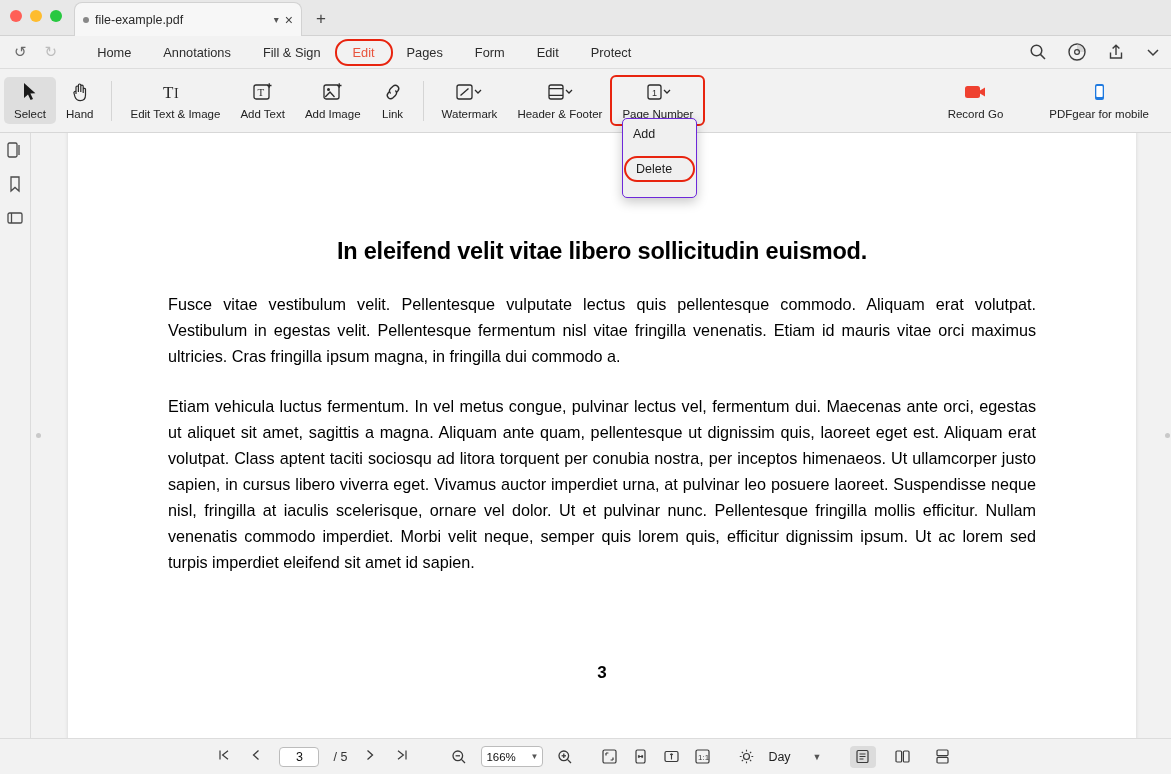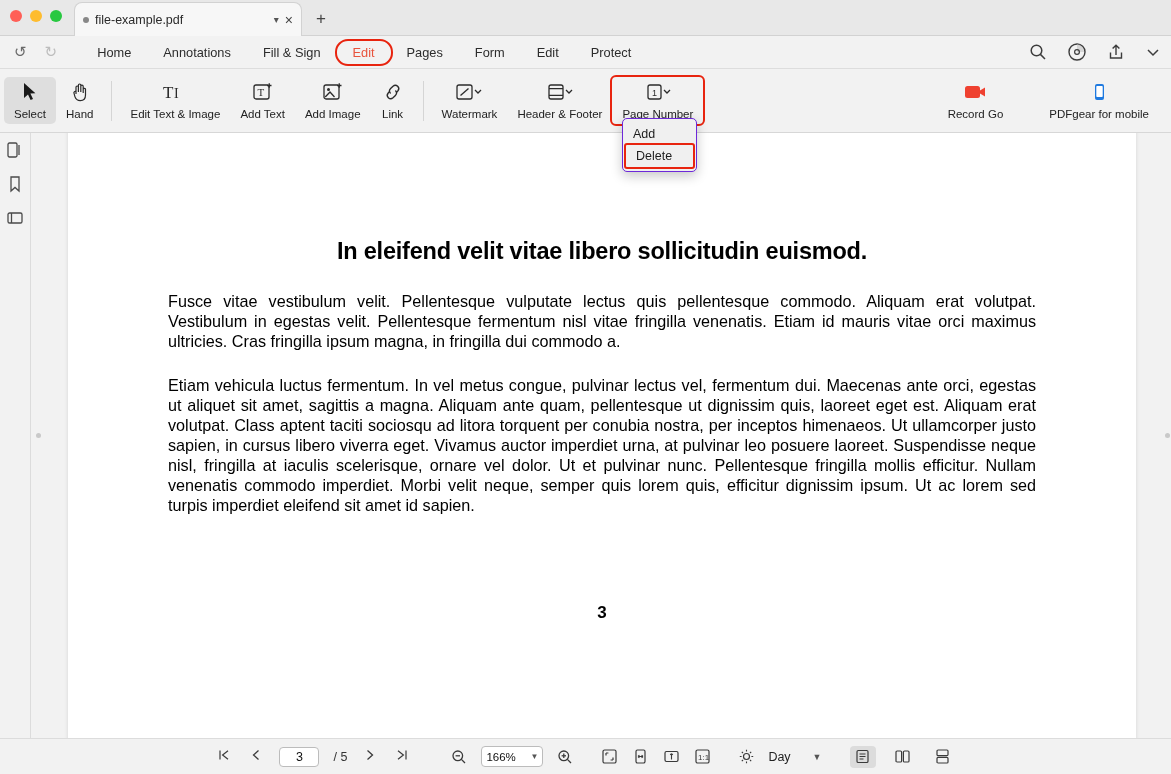--- a/index.html
+++ b/index.html
@@ -71,21 +71,21 @@
   .tb-right .tbtn { color: #222; }
   .redbox { outline: 2px solid #e8240f; border-radius: 4px; }
 
   
   .dropdown {
     position: absolute; left: 622px; top: 118px; width: 75px;
     background: #f0f0f0; border: 1px solid #6d28d9; border-radius: 5px;
     box-shadow: 0 4px 12px rgba(0,0,0,0.22); padding: 4px 0; z-index: 60;
   }
   .dropdown .item { font-size: 12.5px; color: #1d1d1d; padding: 4px 10px; }
-  .dropdown .item.boxed { outline: 2px solid #e8240f; border-radius: 1px; margin: 0 3px; }
+  .dropdown .item.boxed { outline: 2px solid #e8240f; border-radius: 11px; margin: 13px 3px; }
 
   
   .leftrail {
     position: absolute; left: 0; top: 133px; width: 31px; bottom: 36px;
     background: #f2f2f2; border-right: 1px solid #dcdcdc;
     display: flex; flex-direction: column; align-items: center; padding-top: 8px; gap: 16px;
   }
   .rail-ic { color: #4a4a4a; display: flex; align-items: center; justify-content: center; }
 
   
@@ -96,21 +96,21 @@
   .page {
     position: absolute; left: 37px; top: -13px; width: 1068px; height: 737px;
     background: #ffffff; box-shadow: 0 1px 4px rgba(0,0,0,0.12);
   }
   .page-inner { padding: 118px 100px 0 100px; }
   h1.doc-title {
     font-size: 23.5px; font-weight: bold; color: #000; text-align: center;
     margin: 0 0 26px 0; letter-spacing: -0.2px;
   }
   p.doc-p {
-    font-size: 16.2px; line-height: 20px; color: #000; text-align: justify;
+    font-size: 16.2px; line-height: 26px; color: #000; text-align: justify;
     margin: 0 0 24px 0;
   }
   .pagenum { text-align: center; font-size: 17px; font-weight: bold; margin-top: 88px; }
   .scroll-dot { position: absolute; left: 5px; top: 300px; width: 5px; height: 5px; border-radius: 50%; background: #c9c9c9; }
   .scroll-r { position: absolute; right: 1px; top: 300px; width: 5px; height: 5px; border-radius: 50%; background: #c9c9c9; }
 
   
   .bottombar {
     position: absolute; left: 0; right: 0; bottom: 0; height: 36px;
     background: #f2f2f2; border-top: 1px solid #dcdcdc;

